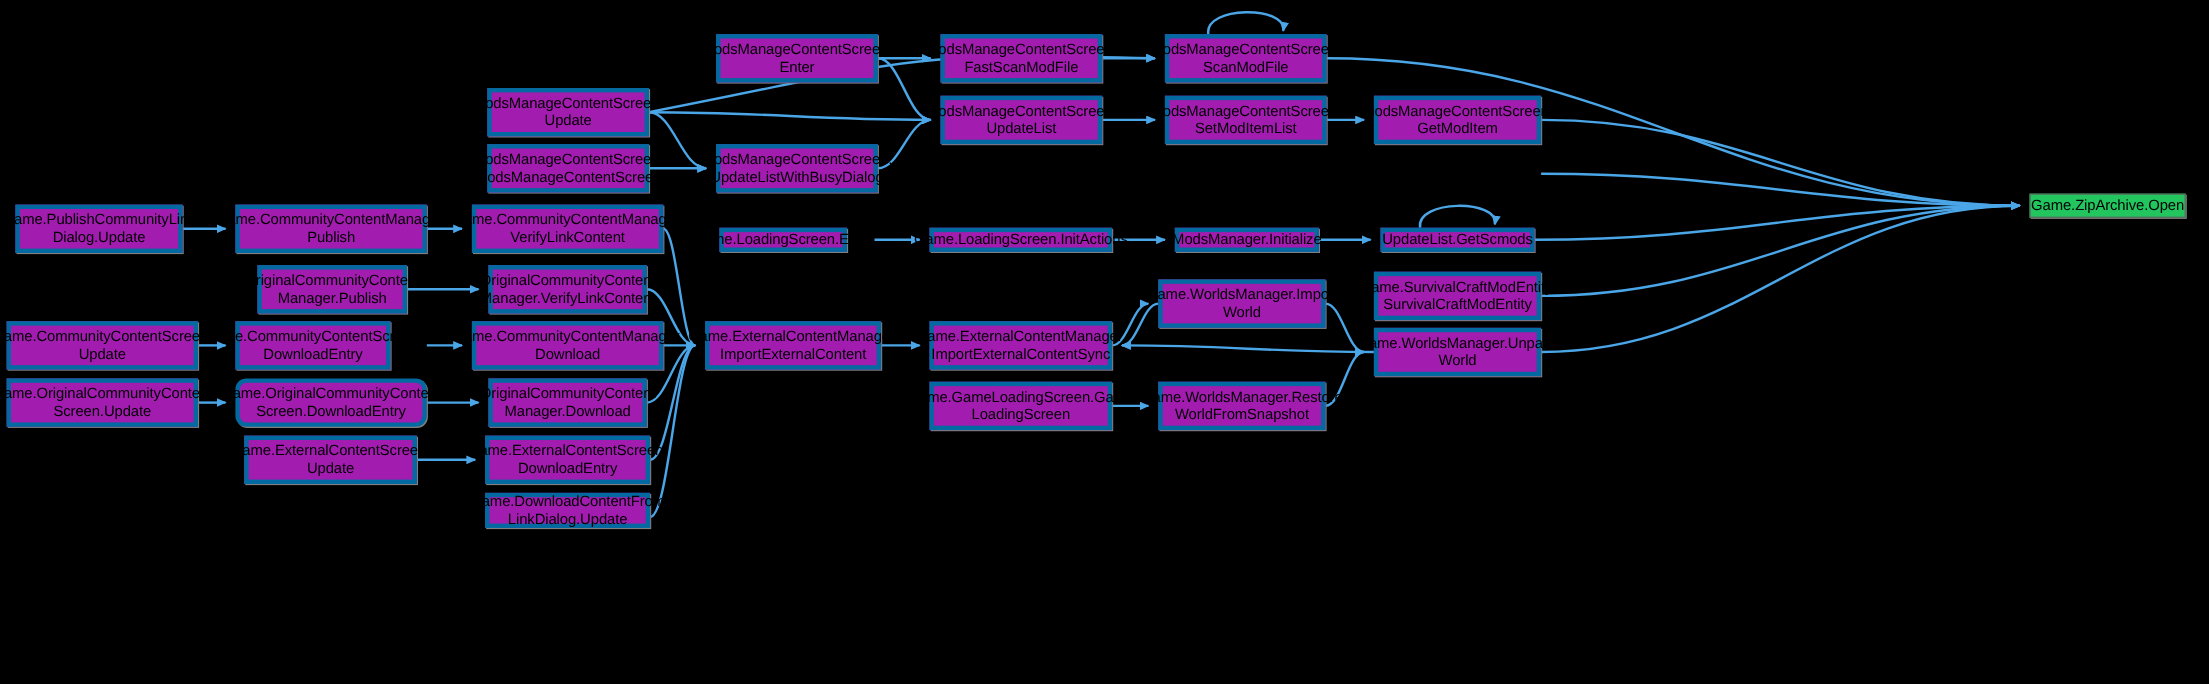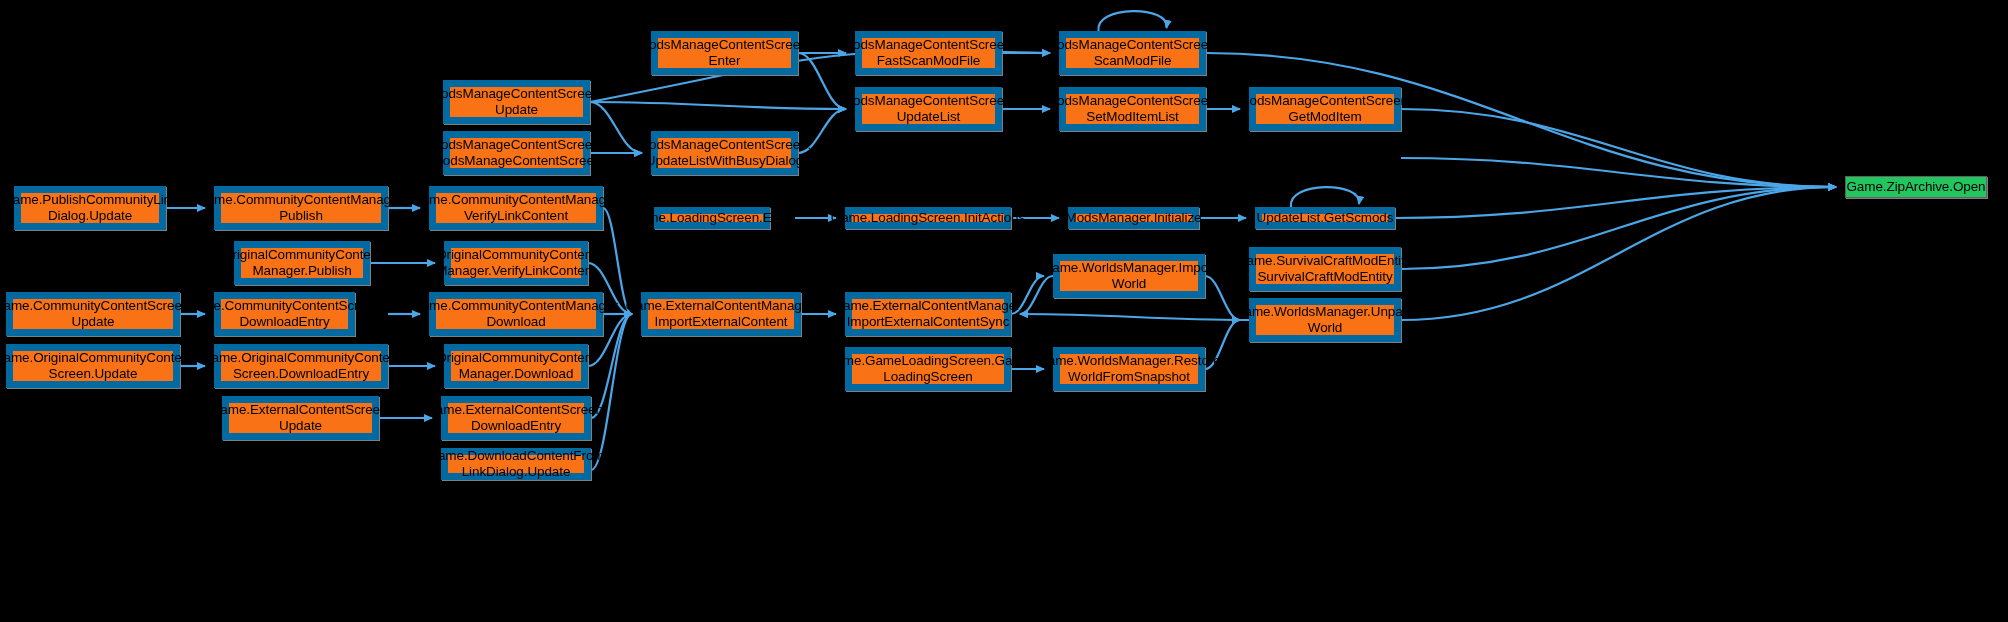--- a/index.html
+++ b/index.html
@@ -19,22 +19,22 @@
     position: absolute;
     left: 0;
     top: 0;
     width: 2008px;
     height: 622px;
     pointer-events: none;
   }
   .node {
     position: absolute;
     box-sizing: border-box;
-    background: #f97316;
-    border: 7px solid #0369a1;
+    background: #a21caf;
+    border: 4px solid #0369a1;
     box-shadow: 1px 1px 0 0 #808080;
     color: #000000;
     font-size: 13.5px;
     line-height: 16px;
     text-align: center;
     display: flex;
     align-items: center;
     justify-content: center;
     padding: 0 4px;
     white-space: pre-line;
@@ -142,21 +142,21 @@
     <div class="node" style="left: 429px; top: 292px; width: 174px; height: 44px;">Game.CommunityContentManager.
 Download</div>
     <div class="node" style="left: 641px; top: 292px; width: 160px; height: 44px;">Game.ExternalContentManager.
 ImportExternalContent</div>
     <div class="node" style="left: 845px; top: 292px; width: 166px; height: 44px;">Game.ExternalContentManager.
 ImportExternalContentSync</div>
     <div class="node" style="left: 1249px; top: 298px; width: 152px; height: 44px;">Game.WorldsManager.Unpack
 World</div>
     <div class="node" style="left: 6px; top: 344px; width: 174px; height: 44px;">Game.OriginalCommunityContent
 Screen.Update</div>
-    <div class="node" style="left: 214px; top: 344px; width: 174px; height: 44px;">Game.OriginalCommunityContent
+    <div class="node" style="left: 214px; top: 344px; width: 174px; height: 44px; border-radius: 10px;">Game.OriginalCommunityContent
 Screen.DownloadEntry</div>
     <div class="node" style="left: 444px; top: 344px; width: 144px; height: 44px;">OriginalCommunityContent
 Manager.Download</div>
     <div class="node" style="left: 845px; top: 347px; width: 166px; height: 44px;">Game.GameLoadingScreen.Game
 LoadingScreen</div>
     <div class="node" style="left: 1053px; top: 347px; width: 152px; height: 44px;">Game.WorldsManager.Restore
 WorldFromSnapshot</div>
     <div class="node" style="left: 222px; top: 396px; width: 157px; height: 44px;">Game.ExternalContentScreen.
 Update</div>
     <div class="node" style="left: 441px; top: 396px; width: 150px; height: 44px;">Game.ExternalContentScreen.

